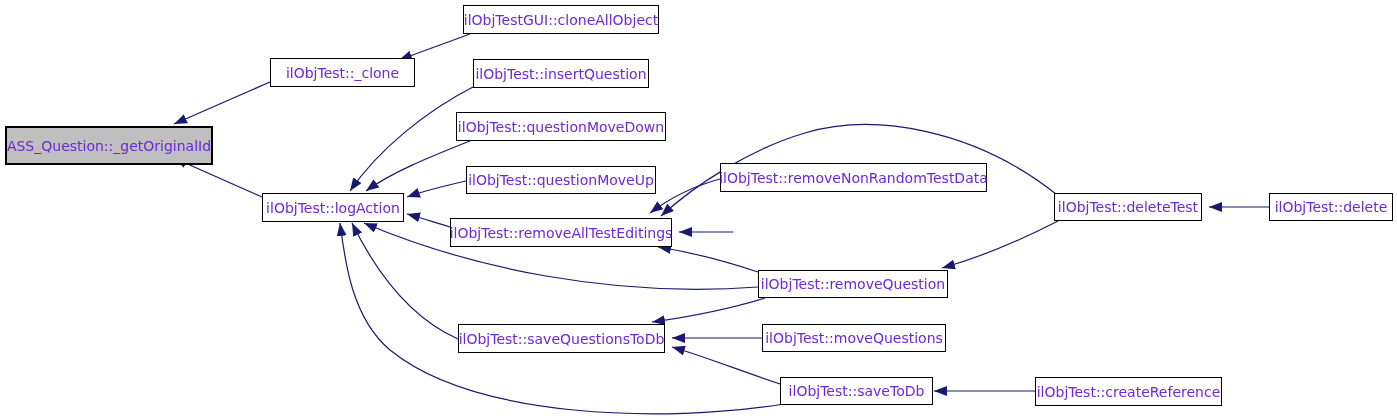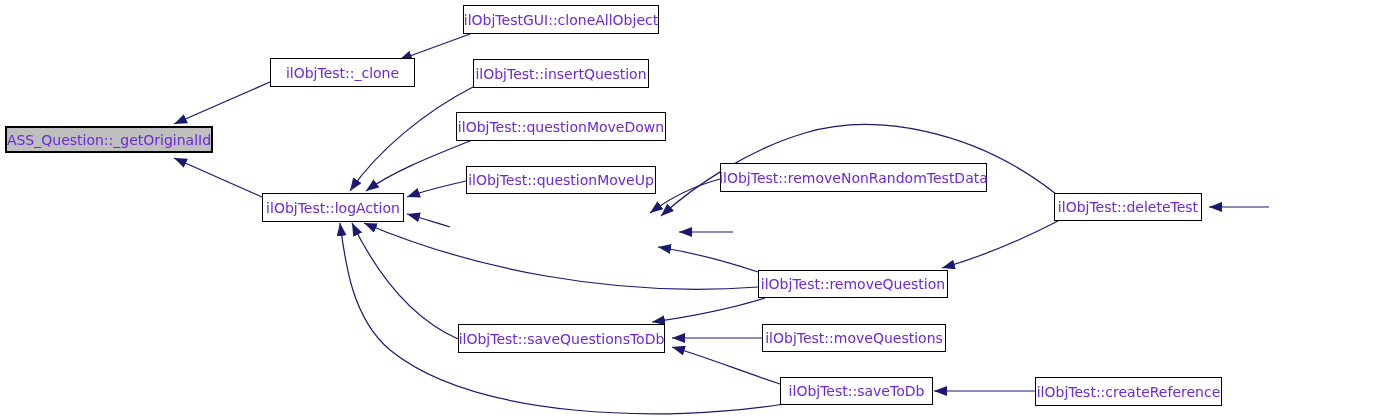--- a/index.html
+++ b/index.html
@@ -20,21 +20,21 @@
     display:flex;align-items:center;justify-content:center;
     font-size:14px;color:#6d28d9;white-space:nowrap;
     cursor:pointer;
   }
   .node.highlight{
     background:var(--hl-fill,#bfbfbf);
     border-width:2px;
     cursor:default;
   }
   
-  .p0{left:5px;top:126px;width:208px;height:27px}
+  .p0{left:5px;top:126px;width:208px;height:39px}
   .p1{left:270px;top:58px;width:145px;height:29px}
   .p2{left:463px;top:5px;width:196px;height:29px}
   .p3{left:473px;top:59px;width:176px;height:29px}
   .p4{left:456px;top:112px;width:210px;height:29px}
   .p5{left:466px;top:166px;width:190px;height:28px}
   .p6{left:262px;top:193px;width:142px;height:29px}
   .p7{left:450px;top:218px;width:222px;height:29px}
   .p8{left:720px;top:163px;width:267px;height:29px}
   .p9{left:733px;top:218px;width:241px;height:29px}
   .p10{left:758px;top:270px;width:190px;height:28px}
@@ -92,28 +92,34 @@
     </div>
   <div class="node p3">
       <span>ilObjTest::insertQuestion</span>
     </div>
   <div class="node p5">
       <span>ilObjTest::questionMoveUp</span>
     </div>
   <div class="node p6">
       <span>ilObjTest::logAction</span>
     </div>
+  <div class="node p7">
+      <span>ilObjTest::removeAllTestEditings</span>
+    </div>
   <div class="node p8">
       <span>ilObjTest::removeNonRandomTestData</span>
     </div>
   <div class="node p10">
       <span>ilObjTest::removeQuestion</span>
     </div>
   <div class="node p11">
       <span>ilObjTest::deleteTest</span>
+    </div>
+  <div class="node p12">
+      <span>ilObjTest::delete</span>
     </div>
   <div class="node p13">
       <span>ilObjTest::saveQuestionsToDb</span>
     </div>
   <div class="node p14">
       <span>ilObjTest::moveQuestions</span>
     </div>
   <div class="node p15">
       <span>ilObjTest::saveToDb</span>
     </div>

